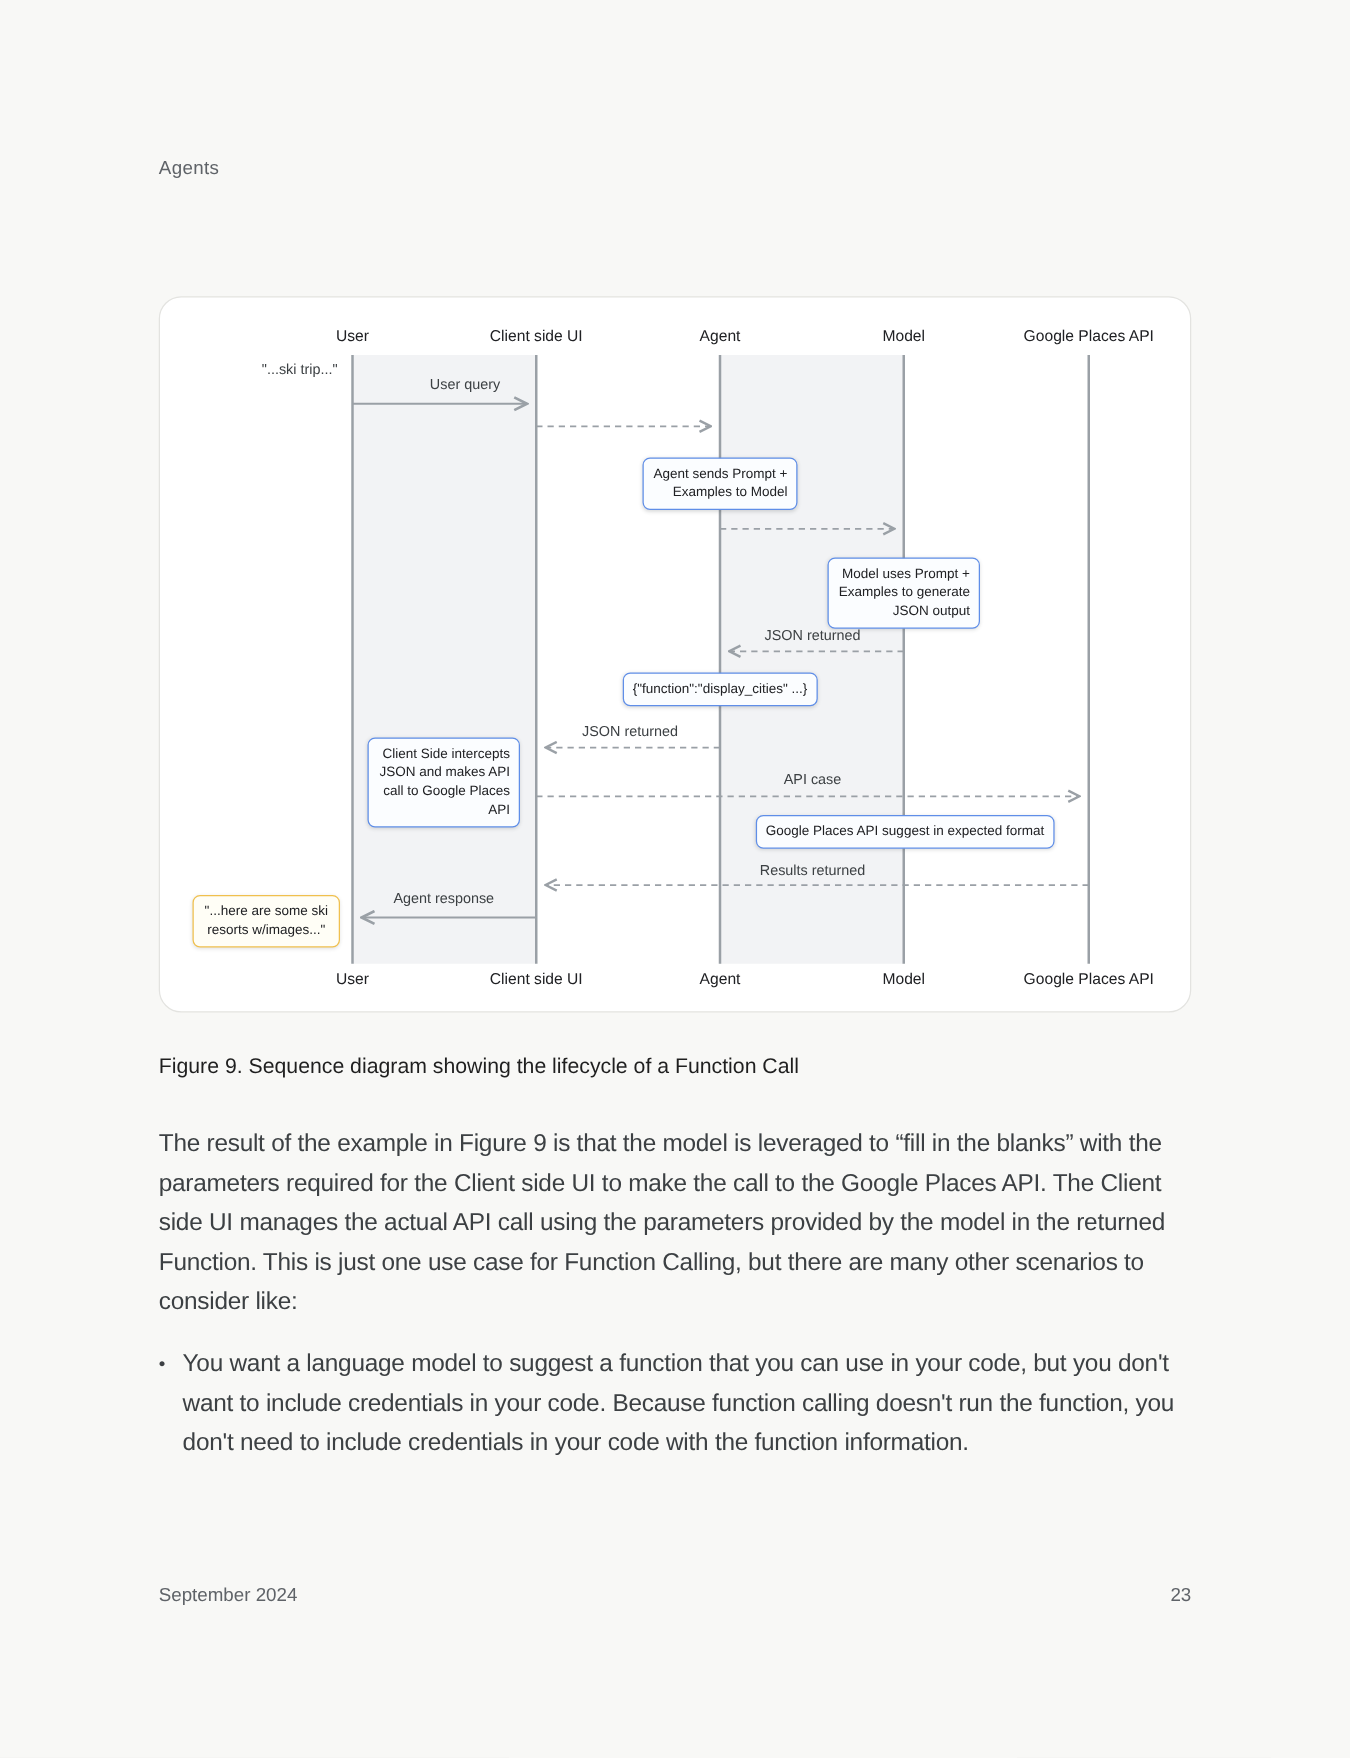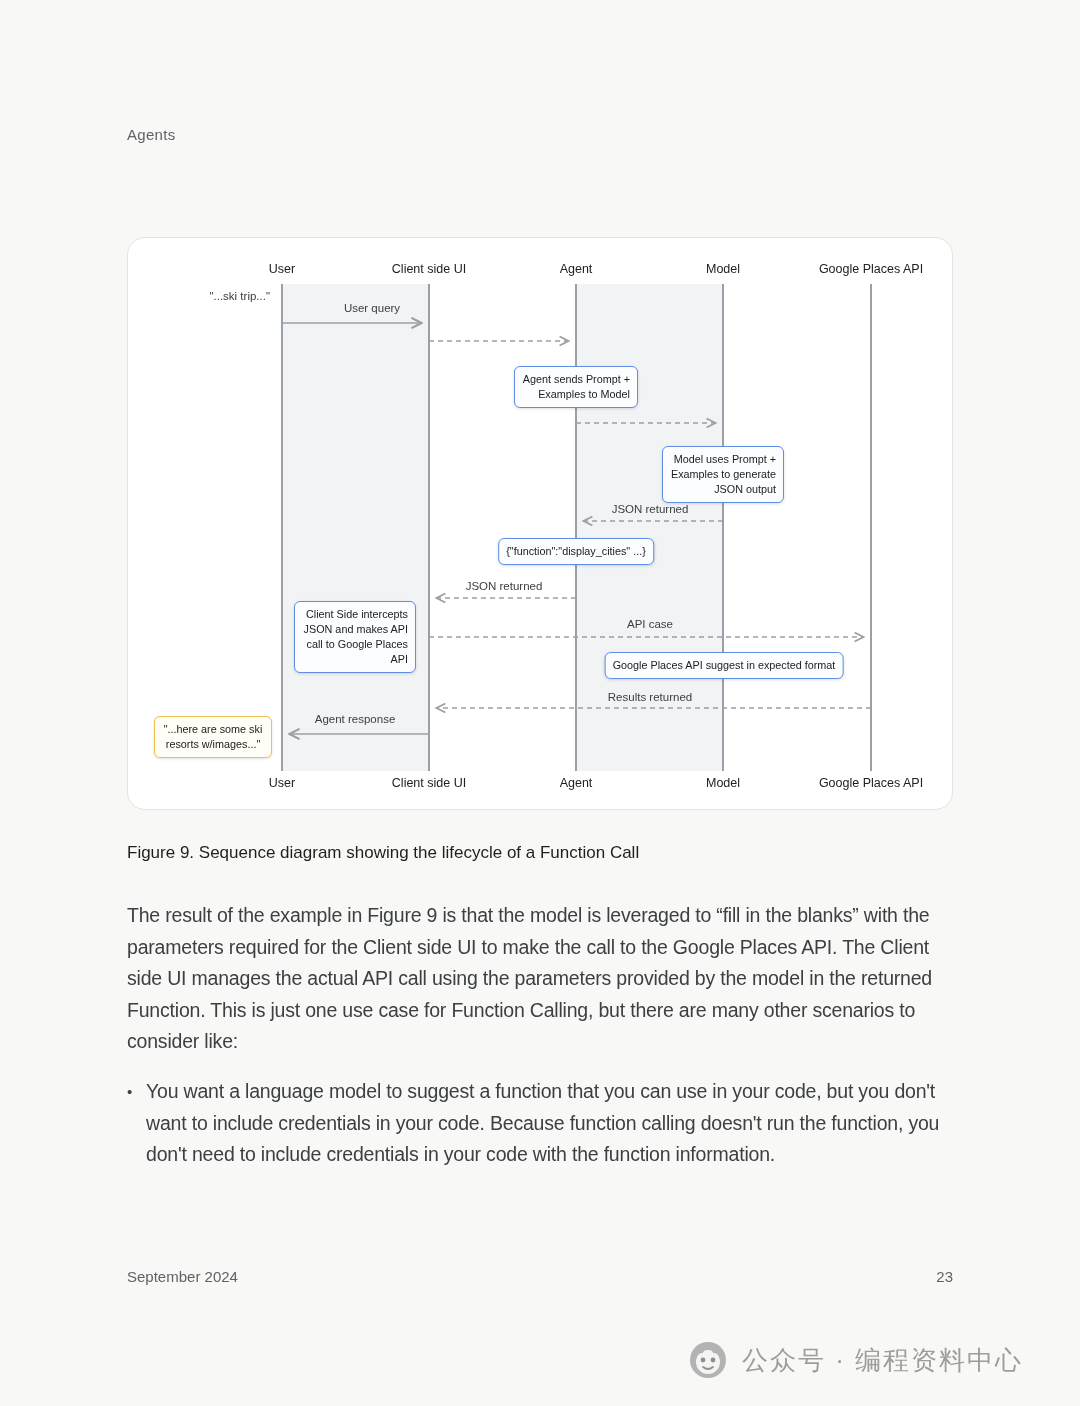--- a/index.html
+++ b/index.html
@@ -122,46 +122,34 @@
     <div class="msg" style="left:228px; top:64px;margin-left:16px;">User query</div>
     <div class="msg" style="left:522px; top:265px;">JSON returned</div>
     <div class="msg" style="left:376px; top:342px;">JSON returned</div>
     <div class="msg" style="left:522px; top:380px;">API case</div>
     <div class="msg" style="left:522px; top:453px;">Results returned</div>
     <div class="msg" style="left:227px; top:475px;">Agent response</div>
 
     <div class="bbox" style="left:448px; top:128px; width:124px;">Agent sends Prompt + Examples to Model</div>
     <div class="bbox" style="left:595px; top:208px; width:122px;">Model uses Prompt + Examples to generate JSON output</div>
     <div class="bbox nowrap" style="left:448px; top:300px;">{"function":"display_cities" ...}</div>
-    <div class="bbox" style="left:227px; top:352px; width:122px;margin-top:11px;">Client Side intercepts JSON and makes API call to Google Places API</div>
+    <div class="bbox" style="left:227px; top:352px; width:122px;">Client Side intercepts JSON and makes API call to Google Places API</div>
     <div class="bbox nowrap" style="left:596px; top:414px;">Google Places API suggest in expected format</div>
     <div class="ybox" style="left:85px; top:478px; width:118px;">"...here are some ski resorts w/images..."</div>
 
   </div>
 
   <div class="figure-caption">Figure 9. Sequence diagram showing the lifecycle of a Function Call</div>
 
   <p class="body-paragraph">The result of the example in Figure 9 is that the model is leveraged to “fill in the blanks” with the parameters required for the Client side UI to make the call to the Google Places API. The Client side UI manages the actual API call using the parameters provided by the model in the returned Function. This is just one use case for Function Calling, but there are many other scenarios to consider like:</p>
 
   <div class="bullet-row">
     <span class="bullet-marker">•</span>
     <span class="bullet-text">You want a language model to suggest a function that you can use in your code, but you don't want to include credentials in your code. Because function calling doesn't run the function, you don't need to include credentials in your code with the function information.</span>
   </div>
 
   <div class="page-footer">
     <span>September 2024</span>
     <span>23</span>
   </div>
 
-  <div class="watermark">
-    <svg class="watermark-icon" viewBox="0 0 40 40">
-      <circle cx="20" cy="20" r="18" fill="#b3b3b3"></circle>
-      <circle cx="20" cy="22" r="12" fill="#f4f4f2"></circle>
-      <circle cx="12" cy="9" r="4.5" fill="#b3b3b3"></circle>
-      <circle cx="28" cy="9" r="4.5" fill="#b3b3b3"></circle>
-      <circle cx="15" cy="20" r="2.4" fill="#8f8f8f"></circle>
-      <circle cx="25" cy="20" r="2.4" fill="#8f8f8f"></circle>
-      <path d="M15,27 Q20,31 25,27" fill="none" stroke="#8f8f8f" stroke-width="1.8" stroke-linecap="round"></path>
-    </svg>
-    <span>公众号 · 编程资料中心</span>
-  </div>
 
 </div>
 
 </body></html>

